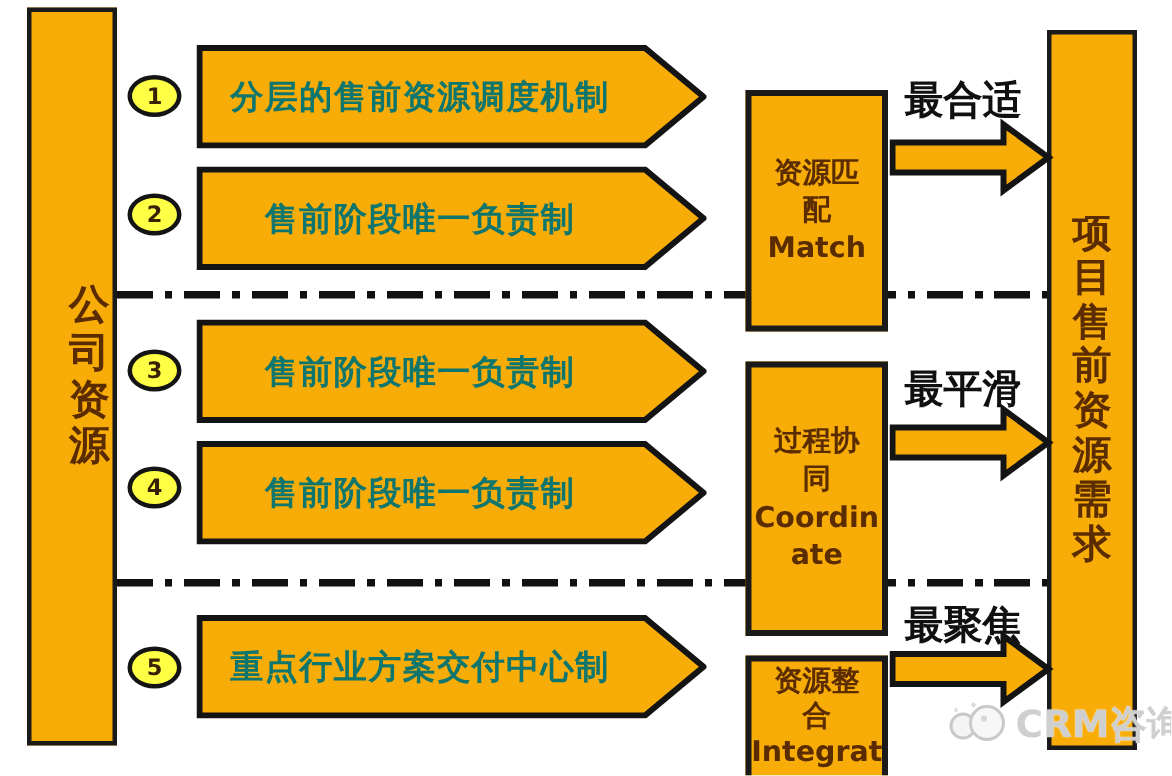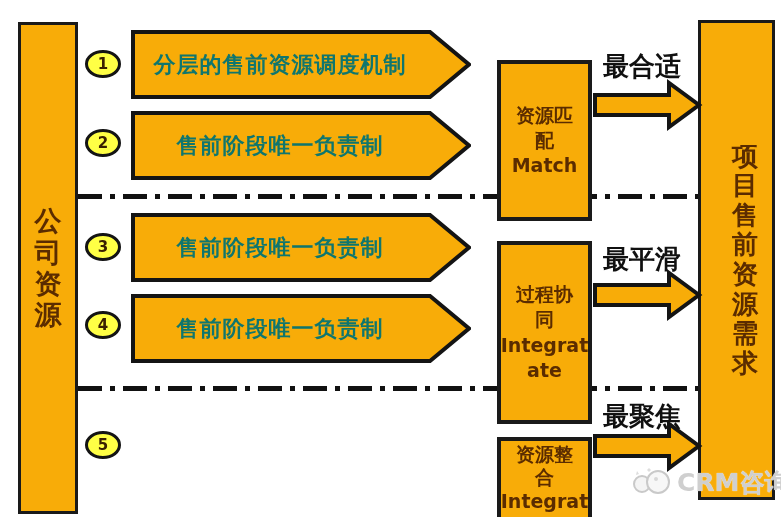--- a/index.html
+++ b/index.html
@@ -7,22 +7,22 @@
 
   .diagram {
     position:relative; width:781px; height:517px; background:#ffffff; overflow:hidden;
   }
 
   
   .vbar {
     position:absolute; background:#F8AC08; border:3px solid #1a1a1a;
     display:flex; align-items:center; justify-content:center;
   }
-  .vbar-left  { left:18px; top:22px;  width:54px; height:486px; }
-  .vbar-right { left:698px; top:20px; width:54px; height:474px;padding-left:17px; }
+  .vbar-left  { left:18px; top:5px;  width:54px; height:486px;justify-content:flex-end; }
+  .vbar-right { left:698px; top:20px; width:54px; height:474px; }
   .vbar .vtext {
     width:1.15em; word-break:break-all; text-align:center;
     font-weight:bold; color:#5b2c00; font-size:27px; line-height:1.16;
   }
   .vbar-right .vtext { font-size:26px; line-height:1.14; }
 
   
   .badge {
     position:absolute; left:85px; width:30px; height:22px;
     background:#FFFF45; border:3px solid #141414; border-radius:50%;
@@ -140,30 +140,36 @@
       <polygon points="2,2 299,2 338,34.5 299,67 2,67" fill="#F8AC08" stroke="#141414" stroke-width="4"></polygon>
     </svg>
     <div class="banner-label">售前阶段唯一负责制</div>
   </div>
   <div class="banner banner4">
     <svg width="340" height="69" viewBox="0 0 340 69">
       <polygon points="2,2 299,2 338,34.5 299,67 2,67" fill="#F8AC08" stroke="#141414" stroke-width="4"></polygon>
     </svg>
     <div class="banner-label">售前阶段唯一负责制</div>
   </div>
+  <div class="banner banner5">
+    <svg width="340" height="69" viewBox="0 0 340 69">
+      <polygon points="2,2 299,2 338,34.5 299,67 2,67" fill="#F8AC08" stroke="#141414" stroke-width="4"></polygon>
+    </svg>
+    <div class="banner-label">重点行业方案交付中心制</div>
+  </div>
 
   <div class="stagebox stage1">
     <div class="stage-text">资源匹
 配
 Match</div>
   </div>
   <div class="stagebox stage2">
     <div class="stage-text">过程协
 同
-Integrat
+Coordin
 ate</div>
   </div>
   <div class="stagebox stage3">
     <div class="stage-text">资源整
 合
 Integrat
 e</div>
   </div>
 
   <div class="outcome outcome1">最合适</div>

